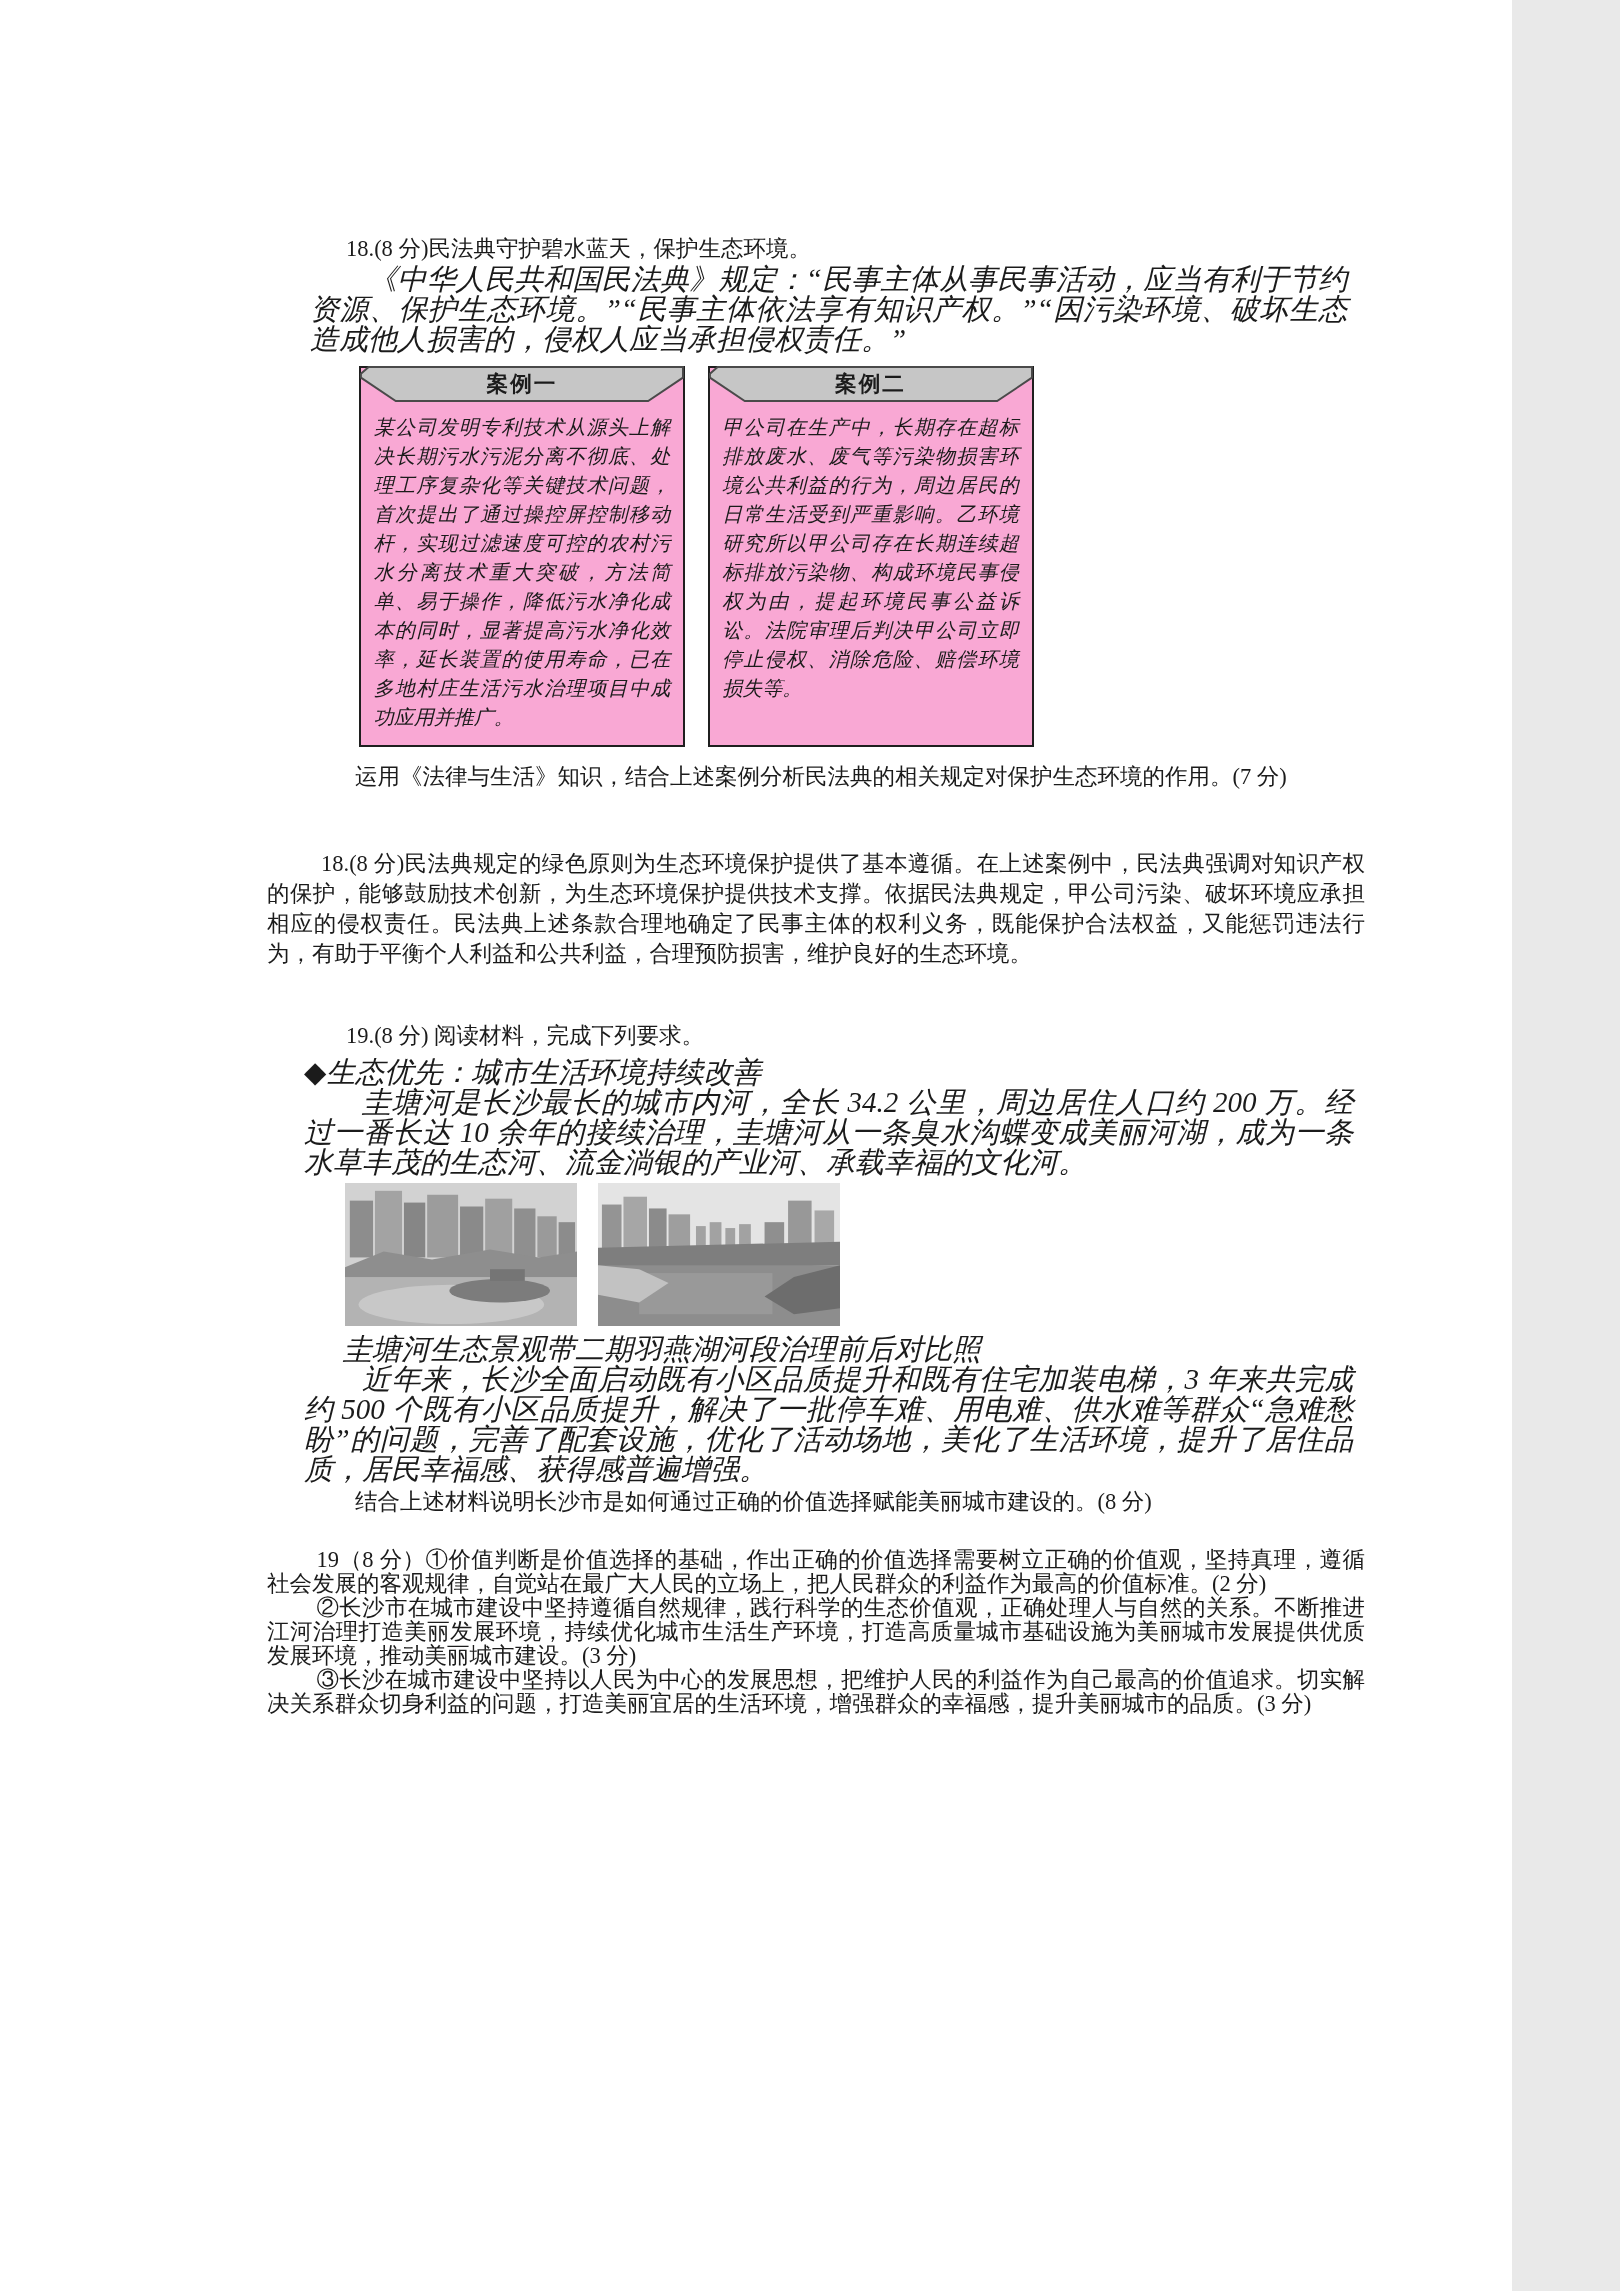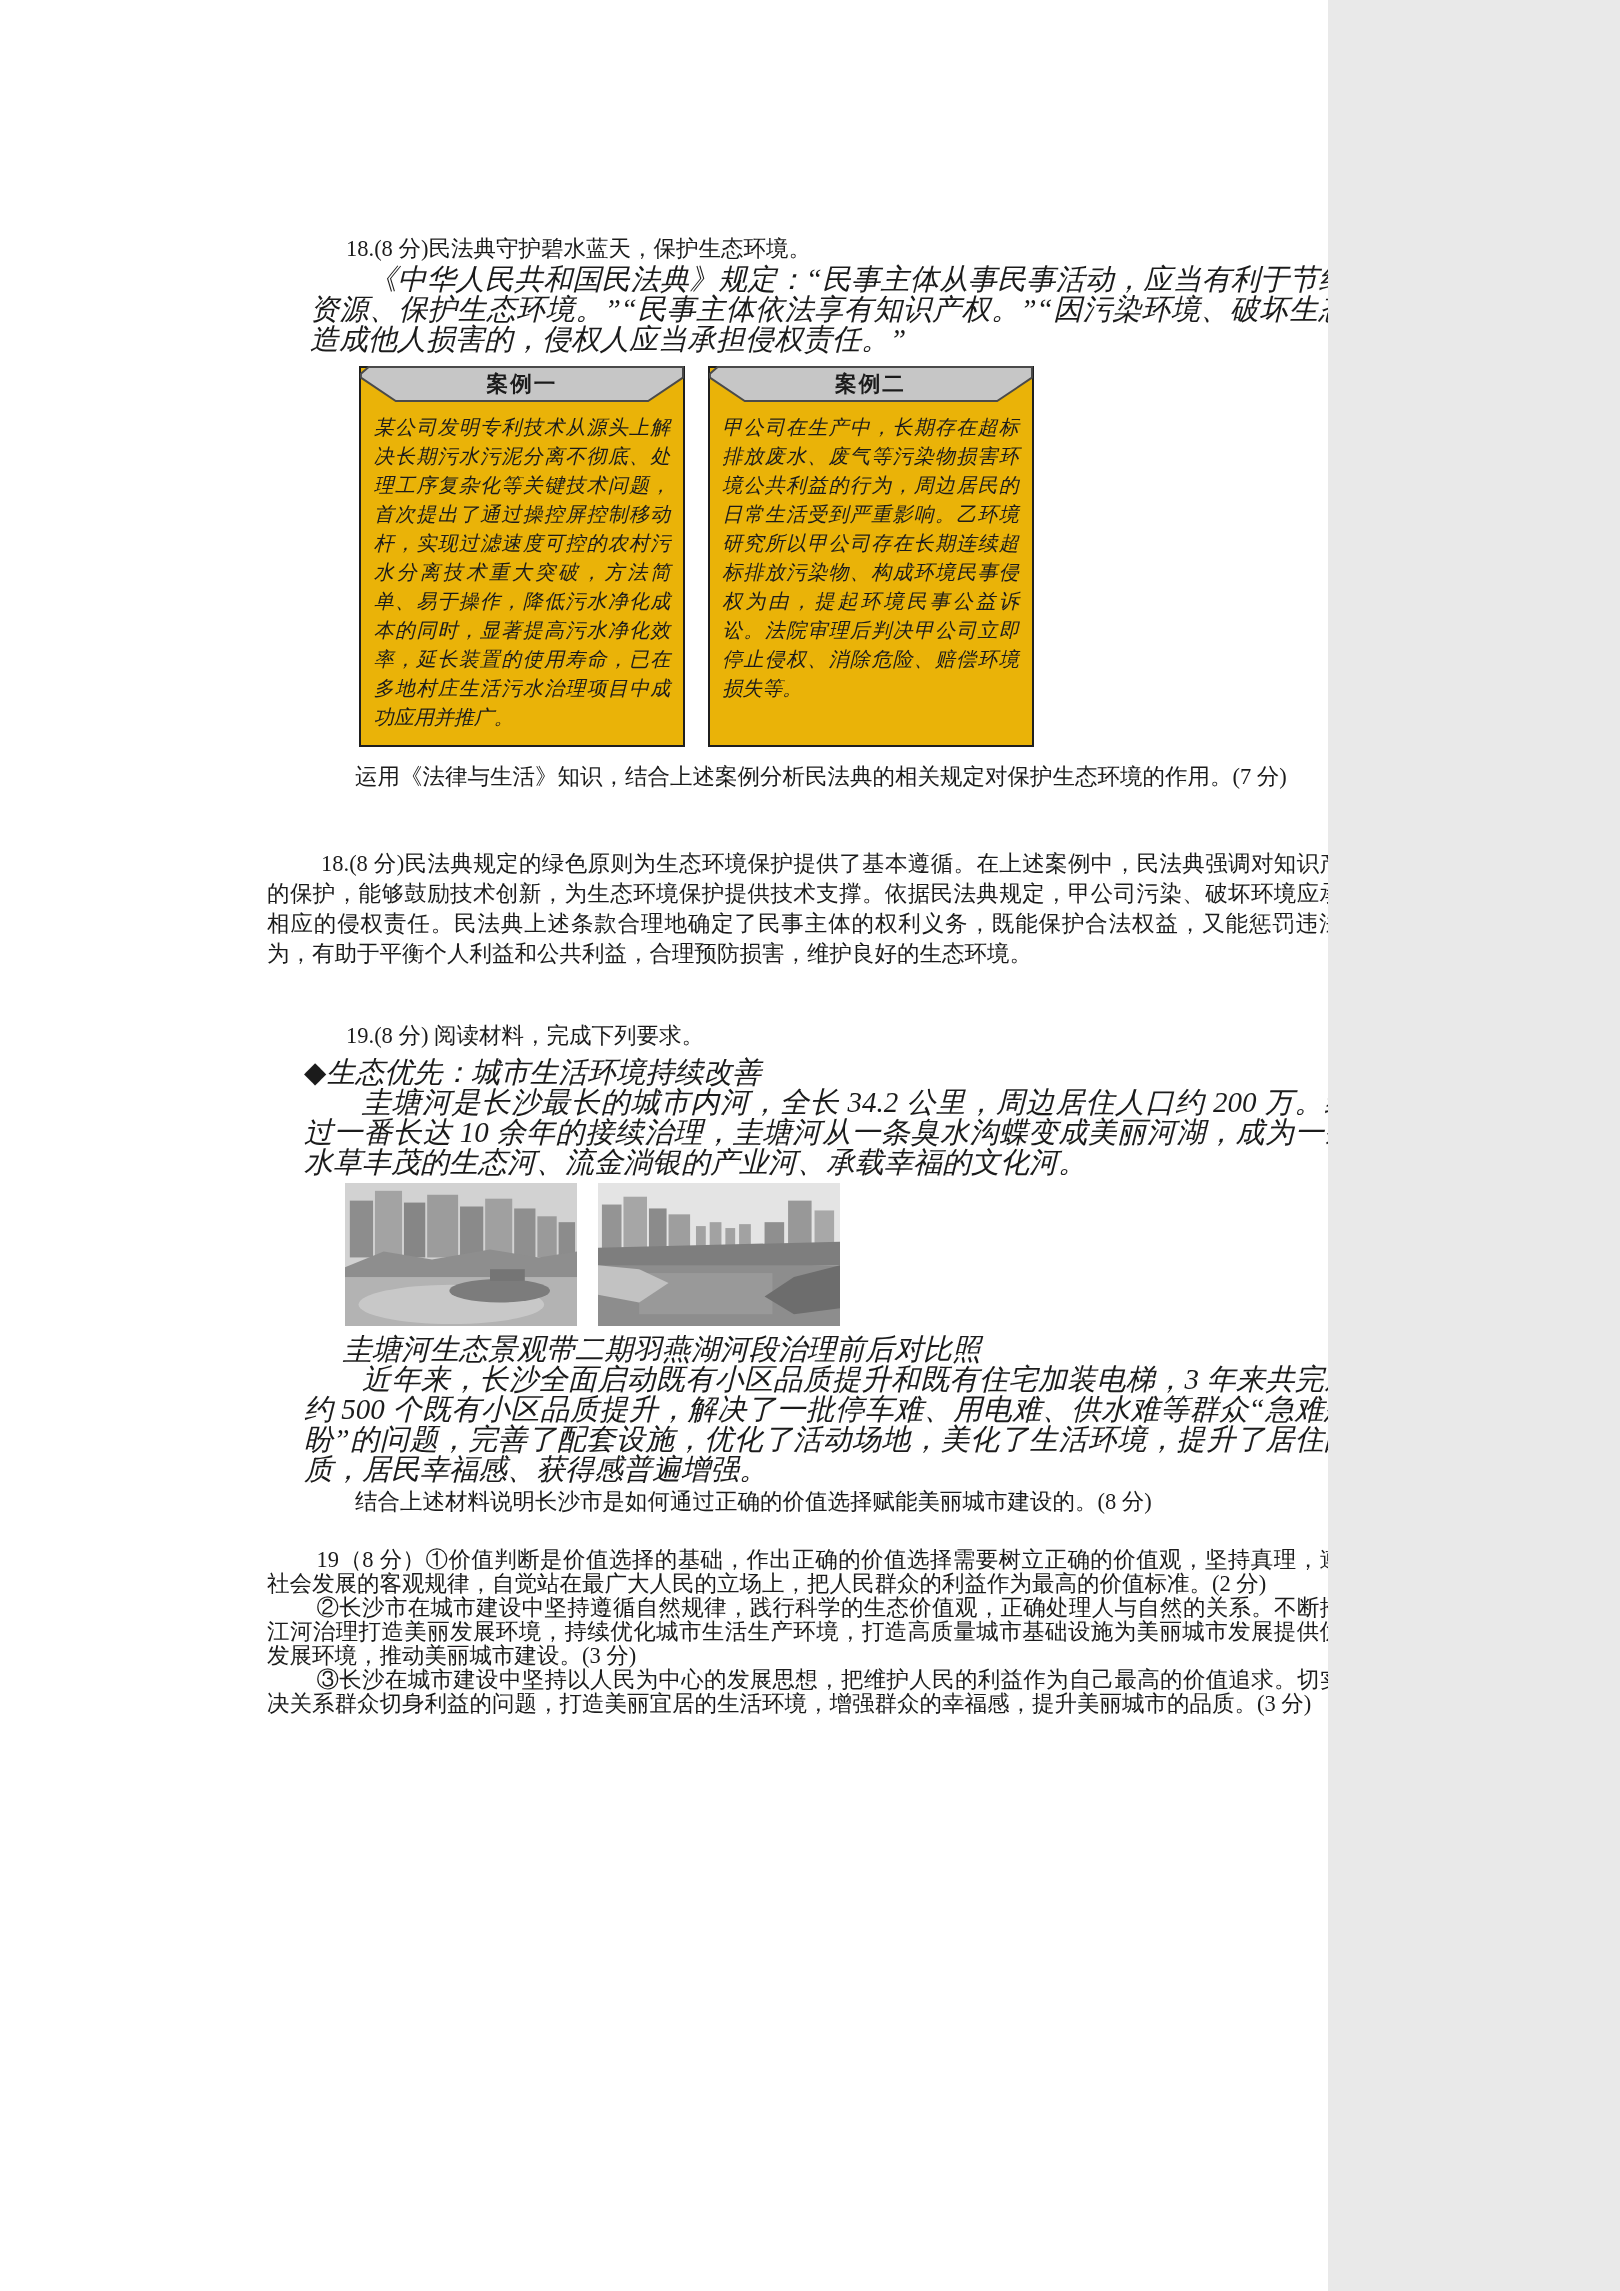--- a/index.html
+++ b/index.html
@@ -1,36 +1,36 @@
 <!DOCTYPE html>
 <html><head>
 <meta charset="utf-8">
 <style>
   html,body { margin:0; padding:0; background:#e9e9e9; }
   .page {
-    position:relative; width:1328px; height:2292px;
+    position:relative; width:1512px; height:2292px;
     background:#ffffff; overflow:hidden;
     font-family:"Liberation Serif","DejaVu Serif",serif;
     color:#1b1b1b;
   }
   .content { position:absolute; left:267px; top:233px; width:1098px; }
   p { margin:0; }
 
   
   .song { font-size:22.5px; line-height:31px; text-align:justify; }
   
   .kai  { font-size:29px; line-height:30px; text-align:justify; font-style:italic; }
 
   .q18-header { margin-left:43px; text-indent:1.6em; }
   .q18-intro  { margin-left:43px; margin-right:17.6px; text-indent:2em; }
 
   .cases { display:flex; gap:22.5px; margin-left:92px; margin-top:11.8px; }
   .case-box {
     position:relative; width:326px; box-sizing:border-box;
-    border:2px solid #1f1f1f; background:#eab308;
+    border:2px solid #1f1f1f; background:#f9a8d4;
     padding:45px 12.7px 13.7px 12.7px; min-height:257px;
   }
   .tab-svg { position:absolute; top:-2.9px; left:-2px; width:calc(100% + 3.9px); height:39px; display:block; }
   .tab-title {
     position:absolute; top:2px; left:0; right:0; text-align:center;
     font-weight:bold; font-size:21.6px; line-height:29px; font-style:normal;
     letter-spacing:2px;
   }
   .case-text { font-size:20px; line-height:29px; text-align:justify; }
 

